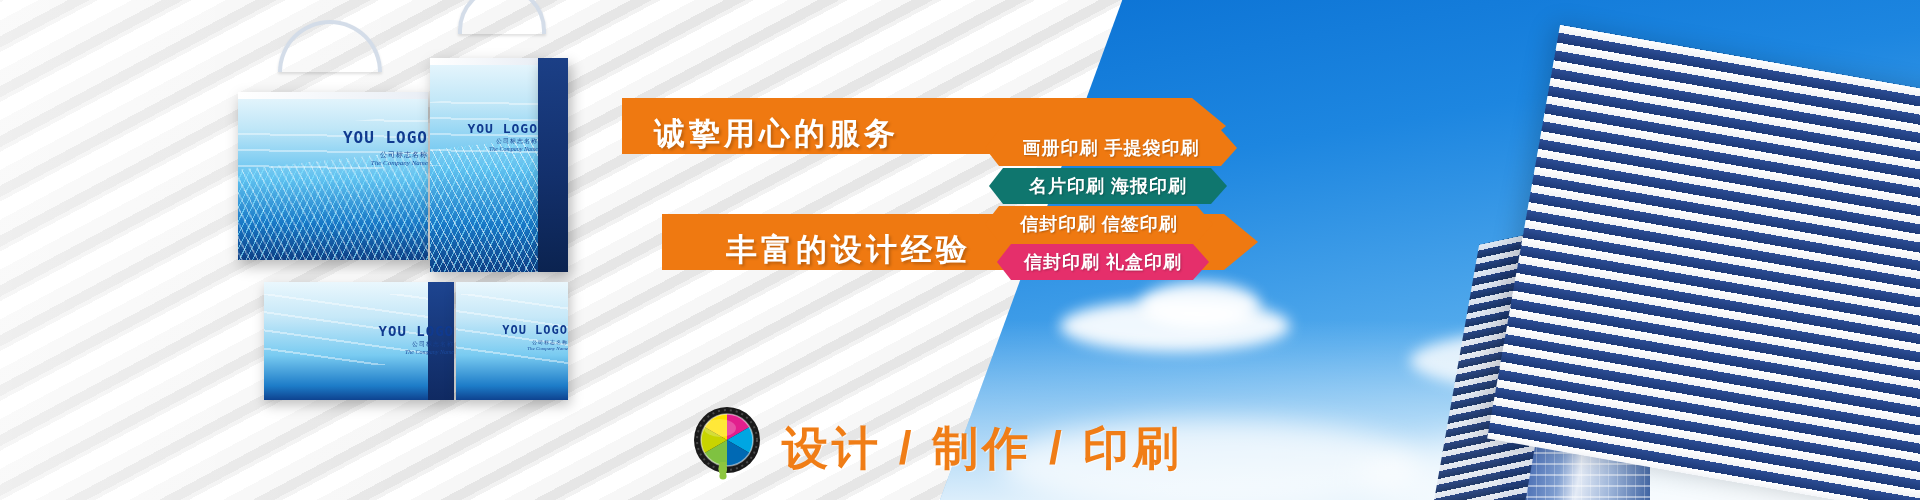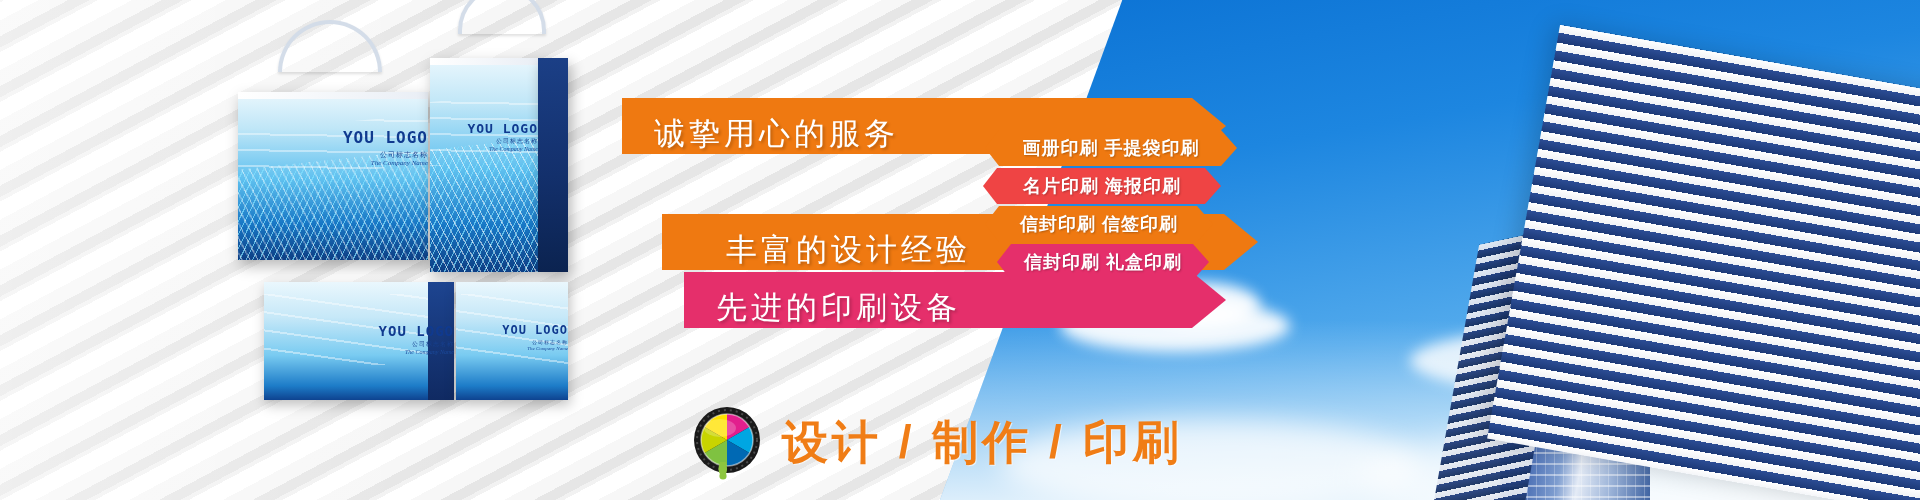--- a/index.html
+++ b/index.html
@@ -142,21 +142,21 @@
     background:linear-gradient(180deg,#1d4490,#102a62);
   }
 
   
   .ribbons{position:absolute;left:622px;top:98px;width:620px;height:230px;z-index:20;}
   .ribbon{
     position:absolute;height:56px;display:flex;align-items:center;
     clip-path:polygon(0 0, calc(100% - 34px) 0, 100% 50%, calc(100% - 34px) 100%, 0 100%);
   }
   .ribbon span{
-    color:#ffffff;font-weight:normal;font-size:31px;letter-spacing:4px;
+    color:#ffffff;font-weight:bold;font-size:31px;letter-spacing:4px;
     white-space:nowrap;text-shadow:2px 2px 3px rgba(0,0,0,.22);margin-top:16px;
   }
   .r1{left:0;   top:0;   width:604px; background:#ef7911;}
   .r2{left:18px;top:58px;width:586px; background:#e52f6b;}
   .r3{left:40px;top:116px;width:564px;background:#ef7911;padding-left:32px;}
   .r4{left:62px;top:174px;width:542px;background:#e52f6b;}
   .r1 span{margin-left:32px;}
   .r2 span{margin-left:32px;}
   .r3 span{margin-left:32px;}
   .r4 span{margin-left:32px;}
@@ -165,27 +165,27 @@
   .pills{position:absolute;left:975px;top:130px;width:280px;height:160px;z-index:25;}
   .pill{
     position:absolute;height:36px;display:flex;align-items:center;justify-content:center;
     clip-path:polygon(14px 0, calc(100% - 16px) 0, 100% 50%, calc(100% - 16px) 100%, 14px 100%, 0 50%);
   }
   .pill span{
     color:#ffffff;font-weight:bold;font-size:18px;letter-spacing:1px;white-space:nowrap;
     text-shadow:1px 1px 2px rgba(0,0,0,.25);
   }
   .p1{left:10px; top:0;  width:252px;background:#ef7911;}
-  .p2{left:8px;  top:38px;width:238px;background:#ef4444;}
-  .p3{left:10px; top:76px;width:228px;background:#ef7911;}
+  .p2{left:14px;  top:38px;width:238px;background:#0f766e;}
+  .p3{left:10px; top:76px;width:228px;background:#ef7911;font-family:Liberation Serif, serif;}
   .p4{left:22px; top:114px;width:212px;background:#e52f6b;}
 
   
   .tagline{
-    position:absolute;left:690px;top:406px;display:flex;align-items:center;z-index:30;
+    position:absolute;left:690px;top:406px;display:flex;align-items:flex-end;z-index:30;
   }
   .colorwheel{
     position:relative;width:74px;height:74px;flex:0 0 74px;margin-right:18px;
   }
   .tag-text{
     color:#f07d16;font-weight:bold;font-size:46px;letter-spacing:4px;white-space:nowrap;
     text-shadow:1px 1px 0 rgba(255,255,255,.6);
   }
 </style>
 </head>
@@ -253,23 +253,20 @@
       <div class="logo-en" style="font-size:5px;">The Company Name</div>
     </div>
   </div>
 
   <div class="ribbons">
     <div class="ribbon r1">
       <span>诚挚用心的服务</span>
     </div>
     <div class="ribbon r3">
       <span>丰富的设计经验</span>
-    </div>
-    <div class="ribbon r4">
-      <span>先进的印刷设备</span>
     </div>
   </div>
 
   <div class="pills">
     <div class="pill p1">
       <span>画册印刷  手提袋印刷</span>
     </div>
     <div class="pill p2">
       <span>名片印刷  海报印刷</span>
     </div>

